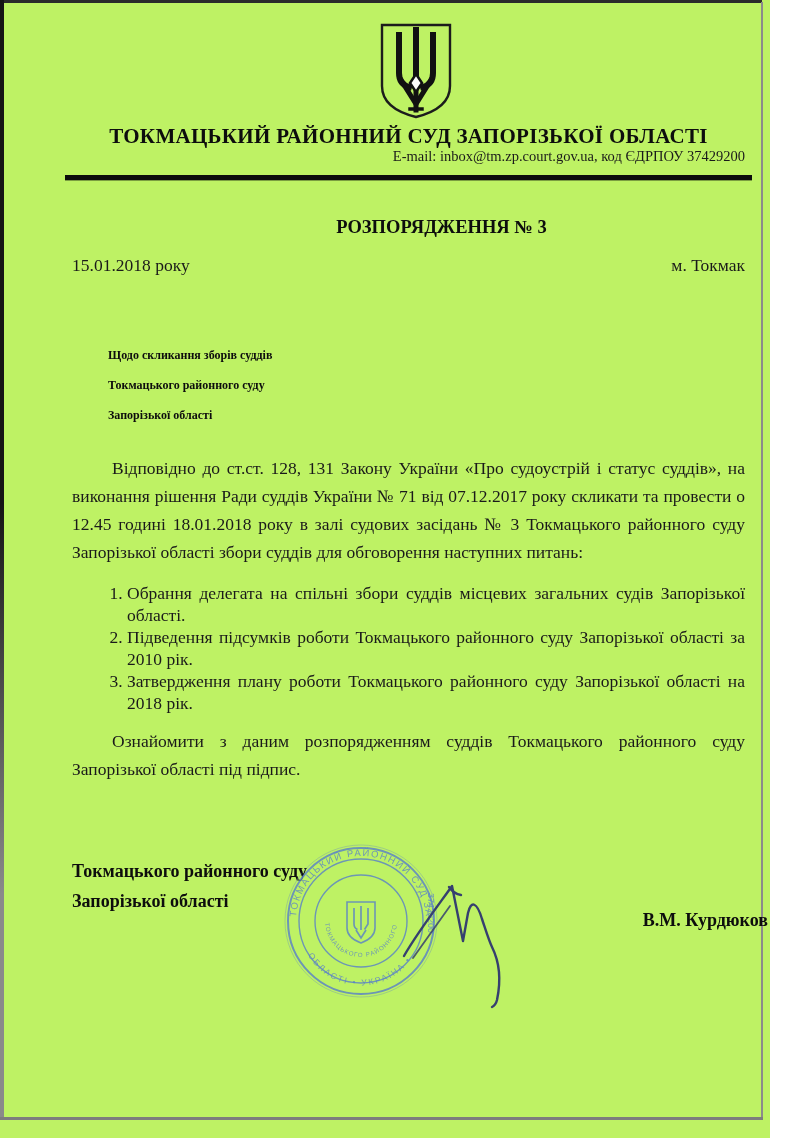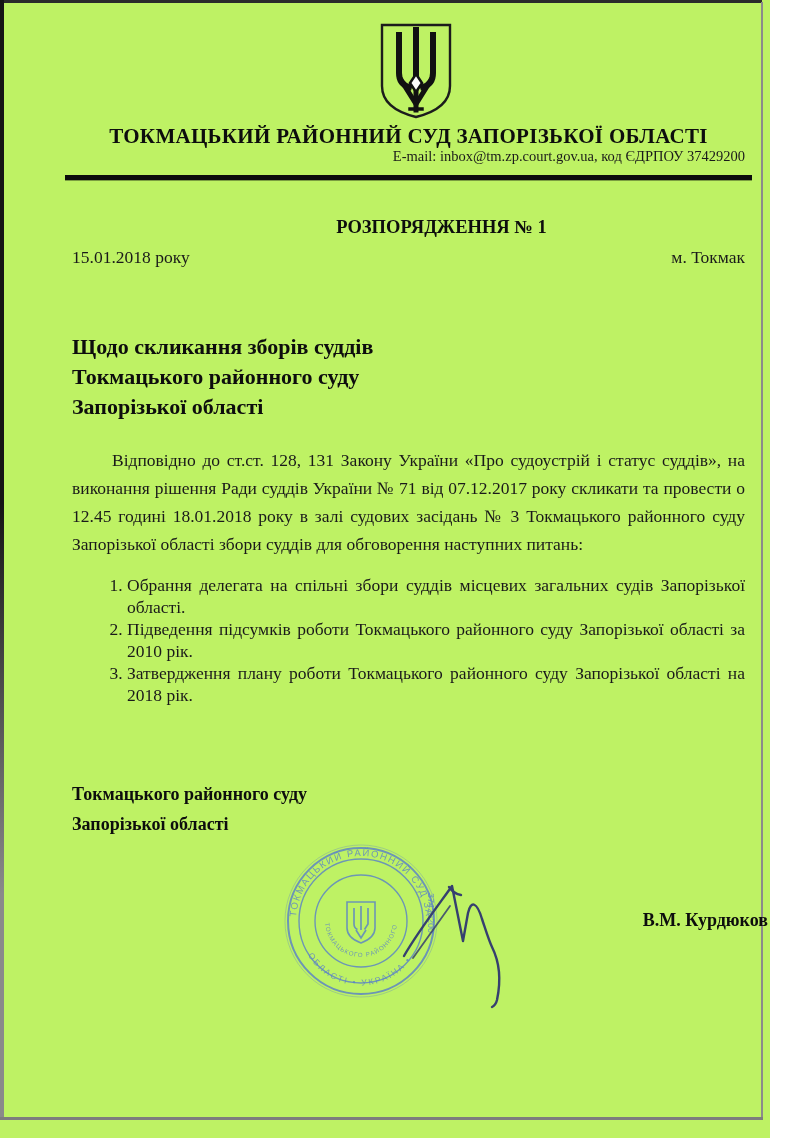--- a/index.html
+++ b/index.html
@@ -24,24 +24,24 @@
   .court-name { margin-top:0; text-align:center; font-weight:bold; font-size:21px;
                 letter-spacing:.3px; line-height:24px; color:#0d0d0d; }
   .addr  { margin-top:3px; text-align:center; font-size:14.5px; line-height:17px; }
   .email { text-align:right; font-size:14.5px; line-height:17px; }
   .rule  { height:5px; background:#0c0c0c; margin:10px -7px 0 -7px;
            box-shadow:0 1px 0 rgba(0,0,0,.35); }
 
   .doc-title { margin-top:36px; padding-left:66px; text-align:center;
                font-weight:bold; font-size:18.5px; line-height:22px; color:#0d0d0d; }
 
-  .date-row { margin-top:8px; display:flex; justify-content:space-between;
+  .date-row { margin-top:16px; display:flex; justify-content:space-between;
               font-size:17.5px; line-height:22px; }
 
-  .subject { margin-top:64px; font-weight:bold; font-size:22px; line-height:30px; color:#0d0d0d; }
+  .subject { margin-top:64px; font-weight:bold; font-size:12px; line-height:30px; color:#0d0d0d;margin-left:36px; }
 
   .para { font-size:17.5px; line-height:28px; text-align:justify; text-indent:40px; }
   .para-1 { margin-top:24px; }
   .para-2 { margin-top:13px; }
 
   .agenda { margin-top:16px; padding-left:55px; font-size:17.5px; line-height:22px; }
   .agenda li { text-align:justify; }
 
   .sign-block { margin-top:74px; font-weight:bold; font-size:18px; line-height:29.5px; color:#0d0d0d; }
   .sign-name  { position:absolute; top:910px; right:-23px; font-weight:bold;
@@ -72,41 +72,42 @@
           <path d="M33,87 h12" stroke-width="3.5"></path>
         </g>
         <path d="M39,52 l6,9 -6,9 -6,-9 z" fill="#fcfcfb" stroke="#111" stroke-width="2.5"></path>
       </svg>
     </div>
 
     <div class="court-name">ТОКМАЦЬКИЙ РАЙОННИЙ СУД ЗАПОРІЗЬКОЇ ОБЛАСТІ</div>
     <div class="email">E-mail: inbox@tm.zp.court.gov.ua, код ЄДРПОУ 37429200</div>
     <div class="rule"></div>
 
-    <div class="doc-title">РОЗПОРЯДЖЕННЯ № 1</div>
+    <div class="doc-title">РОЗПОРЯДЖЕННЯ № 3</div>
 
     <div class="date-row">
       <span>15.01.2018 року</span>
       <span>м. Токмак</span>
     </div>
 
     <div class="subject">
       <div>Щодо скликання зборів суддів</div>
       <div>Токмацького районного суду</div>
       <div>Запорізької області</div>
     </div>
 
     <p class="para para-1">Відповідно до ст.ст. 128, 131 Закону України «Про судоустрій і статус суддів», на виконання рішення Ради суддів України № 71 від 07.12.2017 року скликати та провести о 12.45 годині 18.01.2018 року в залі судових засідань № 3 Токмацького районного суду Запорізької області збори суддів для обговорення наступних питань:</p>
 
     <ol class="agenda">
       <li>Обрання делегата на спільні збори суддів місцевих загальних судів Запорізької області.</li>
       <li>Підведення підсумків роботи Токмацького районного суду Запорізької області за 2010 рік.</li>
       <li>Затвердження плану роботи Токмацького районного суду Запорізької області на 2018 рік.</li>
     </ol>
 
+    <p class="para para-2">Ознайомити з даним розпорядженням суддів Токмацького районного суду Запорізької області під підпис.</p>
 
     <div class="sign-block">
       <div>Токмацького районного суду</div>
       <div>Запорізької області</div>
     </div>
 
     <div class="sign-name">В.М. Курдюков</div>
   </div>
 
   <svg class="overlay" viewBox="0 0 801 1138">

